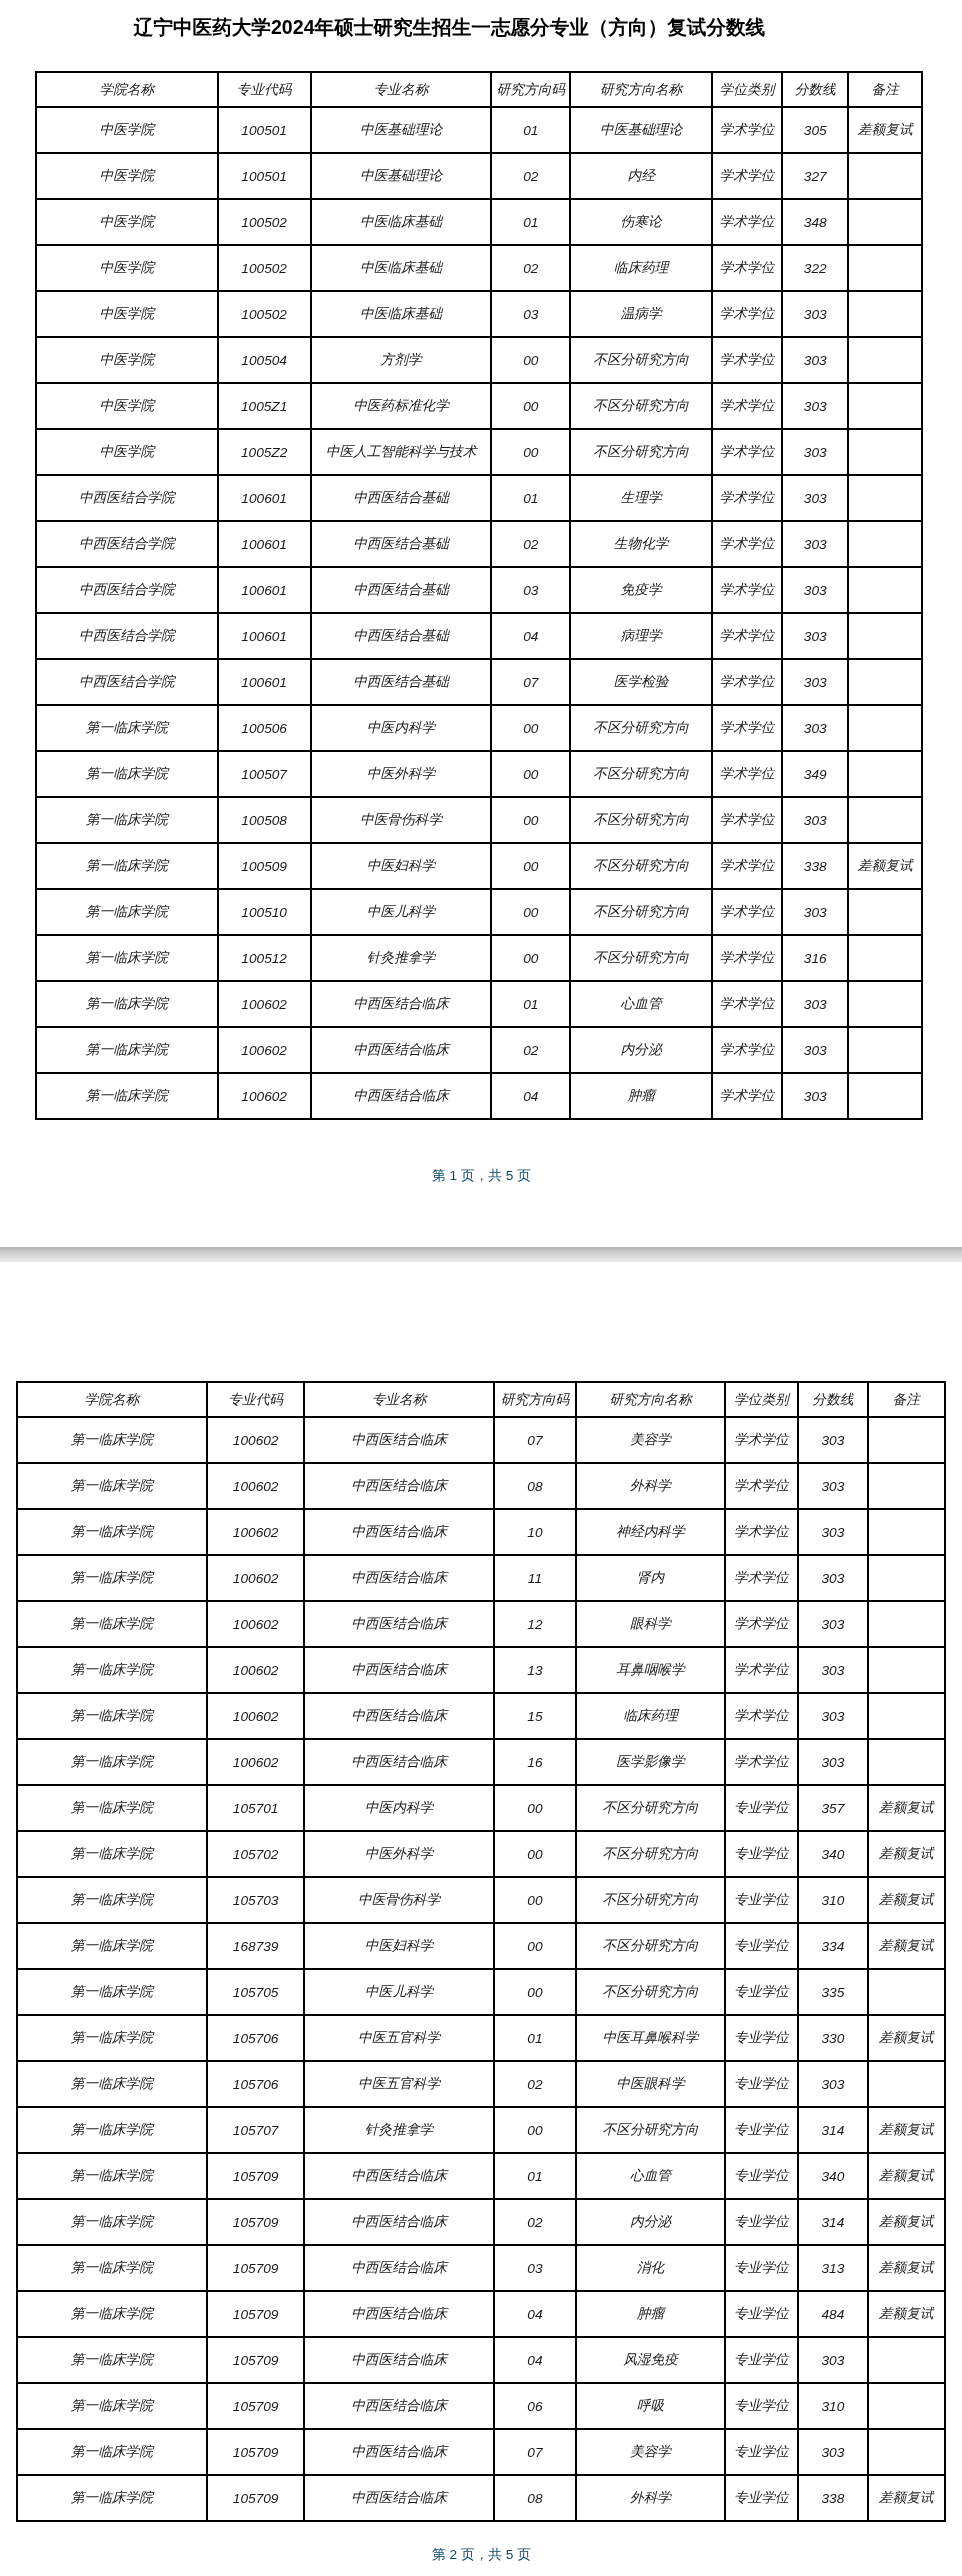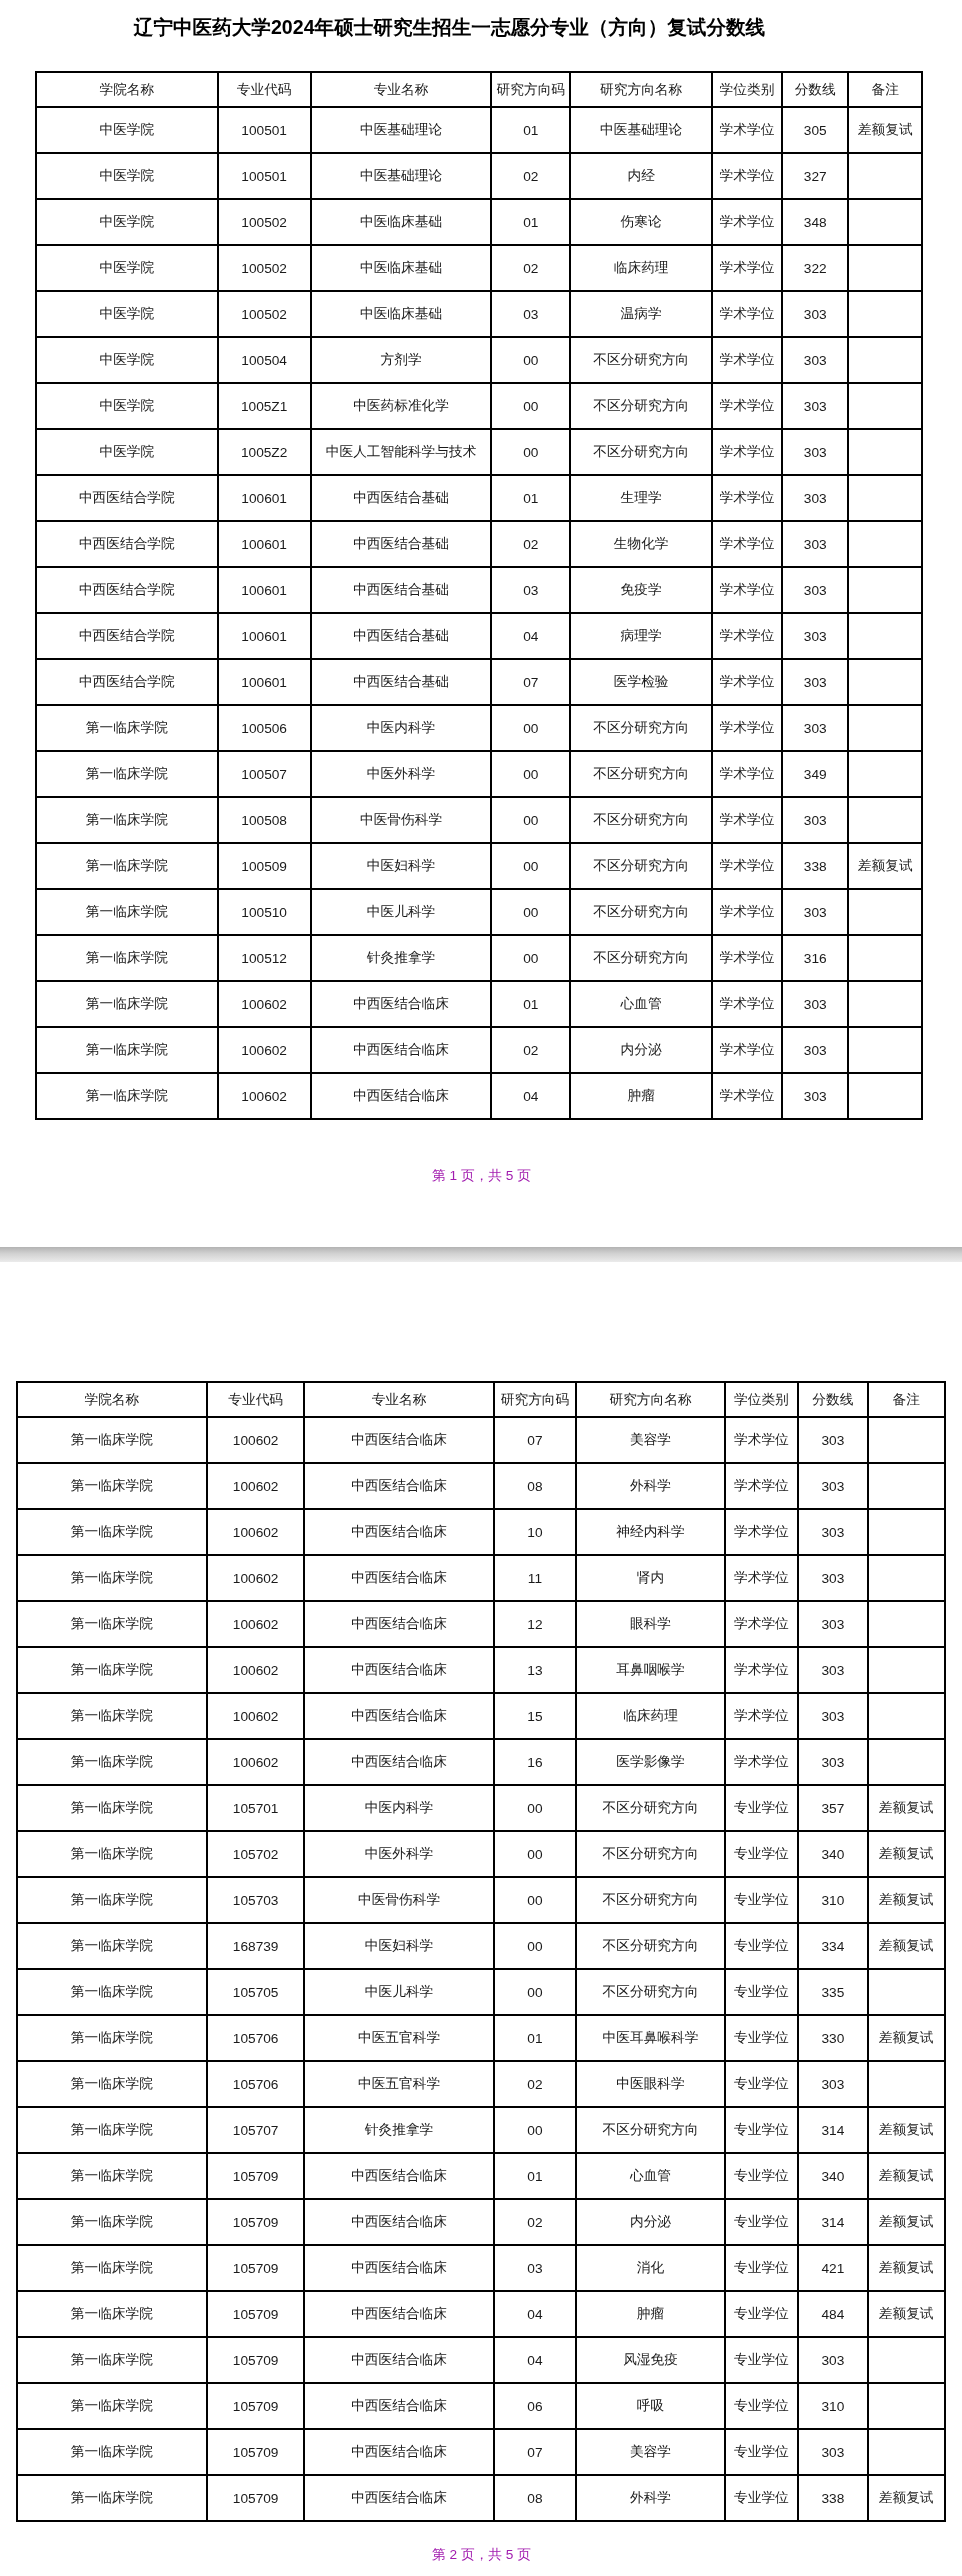--- a/index.html
+++ b/index.html
@@ -15,20 +15,21 @@
     text-align:center;
     transform:translateX(-32px);
     font-size:19.6px;
     font-weight:bold;
     line-height:27.4px;
     color:#000;
   }
   table.score-table{
     border-collapse:collapse;
     table-layout:fixed;
+    font-style:italic;
   }
   table.t1{margin:30px 0 0 35px;width:888px;}
   table.t2{margin:119px 0 0 15.7px;width:930px;}
   .score-table th,.score-table td{
     border:2px solid #000;
     text-align:center;
     vertical-align:middle;
     font-size:13.7px;
     font-weight:normal;
     padding:0 2px;
@@ -42,21 +43,21 @@
   .col-major{width:20.4%;}
   .col-dircode{width:8.9%;}
   .col-dirname{width:16.0%;}
   .col-degree{width:7.9%;}
   .col-score{width:7.5%;}
   .col-note{width:8.3%;}
   .page-footer{
     text-align:center;
     font-size:13.7px;
     line-height:17.6px;
-    color:#a21caf;
+    color:#0c4a6e;
   }
   .f1{margin-top:47px;}
   .f2{margin-top:23.5px;}
   .separator{
     margin-top:62px;
     width:963px;
     height:15.7px;
     background:linear-gradient(to bottom,#b3b3b3 0%,#d2d2d2 45%,#ebebeb 100%);
   }
 </style>
@@ -521,21 +522,21 @@
           <td>314</td>
           <td>差额复试</td>
         </tr>
         <tr>
           <td>第一临床学院</td>
           <td>105709</td>
           <td>中西医结合临床</td>
           <td>03</td>
           <td>消化</td>
           <td>专业学位</td>
-          <td>421</td>
+          <td>313</td>
           <td>差额复试</td>
         </tr>
         <tr>
           <td>第一临床学院</td>
           <td>105709</td>
           <td>中西医结合临床</td>
           <td>04</td>
           <td>肿瘤</td>
           <td>专业学位</td>
           <td>484</td>

